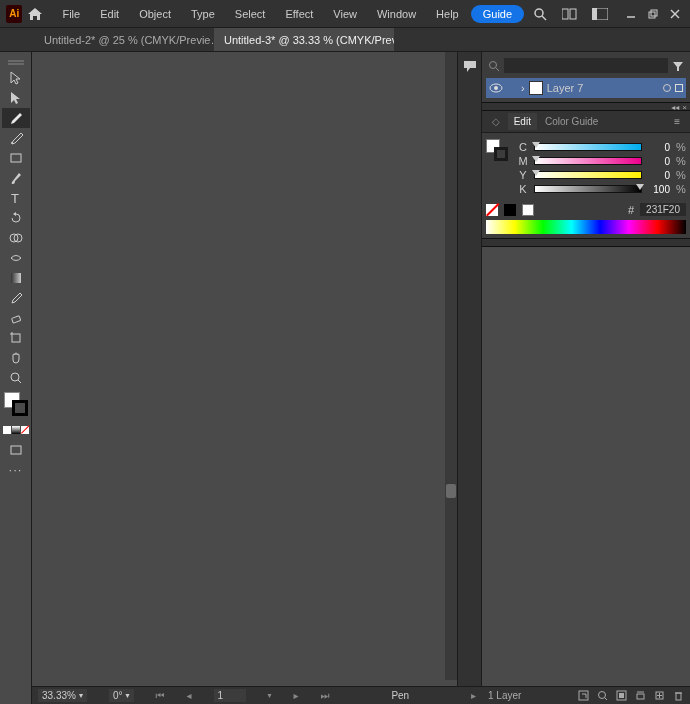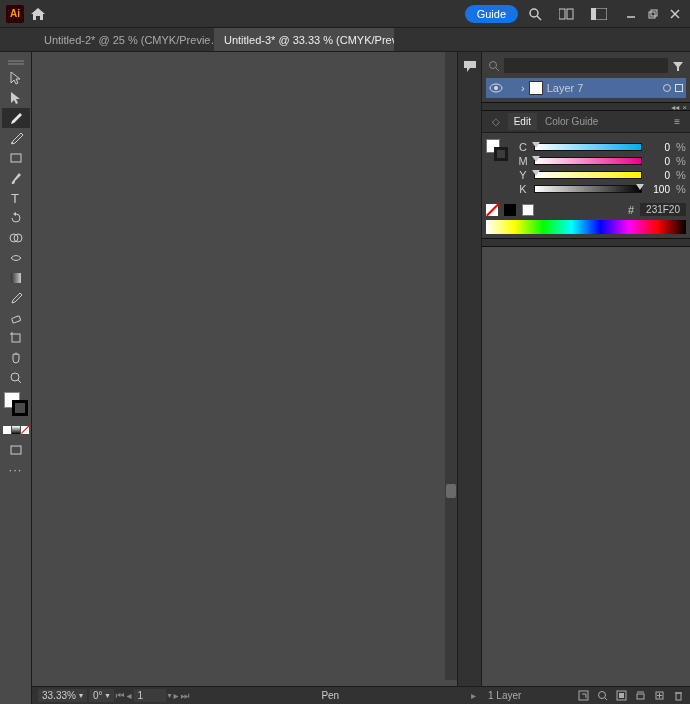--- a/index.html
+++ b/index.html
@@ -32,21 +32,21 @@
 .mini-swatches div { width:8px; height:8px;}
 
 .canvaswrap { flex:1; background:#4a4a4a; position:relative; border-right:1px solid #1c1c1c;}
 .scroller { position:absolute; right:0; top:0; bottom:24px; width:12px; background:#3a3a3a;}
 .scroller .thumb { position:absolute; left:1px; right:1px; top:432px; height:14px; background:#6a6a6a; border-radius:2px;}
 .artboard { position:absolute; left:144px; top:59px; width:204px; height:291px; background:#fff; box-shadow:2px 2px 5px rgba(0,0,0,.4);}
 .redframe { position:absolute; left:12px; top:12px; right:12px; bottom:12px; border:2px solid #e00000;}
 .curve-svg { position:absolute; left:0; top:0; width:100%; height:100%;}
 .measure { position:absolute; right:12px; bottom:22px; background:#d9d9d9; color:#333; border:1px solid #888; padding:2px 6px; font-size:9px;}
 
-.status { position:absolute; left:32px; right:208px; bottom:0; height:18px; background:#323232; border-top:1px solid #1c1c1c; display:flex; align-items:center; font-size:10px; gap:2px; padding:0 6px;}
+.status { position:absolute; left:32px; right:208px; bottom:0; height:18px; background:#323232; border-top:1px solid #1c1c1c; display:flex; align-items:center; font-size:10px; gap:22px; padding:0 6px;}
 .status .fld { background:#3c3c3c; padding:1px 4px; display:flex; align-items:center; gap:3px;}
 .status .spacer{flex:1;}
 
 .rightslim { width:24px; background:#323232; display:flex; flex-direction:column; align-items:center; padding-top:4px; border-right:1px solid #1c1c1c;}
 
 .rightpanels { width:208px; background:#323232; display:flex; flex-direction:column;}
 .panel-tabs { height:22px; display:flex; align-items:center; border-bottom:1px solid #1c1c1c; gap:2px; padding:0 4px; position:relative;}
 .panel-tabs span { padding:3px 6px; color:#999; font-size:10px;}
 .panel-tabs span.active { background:#3c3c3c; color:#eee;}
 .panel-tabs .menu-ico { margin-left:auto; color:#aaa;}
@@ -78,20 +78,31 @@
 </style>
 </head>
 <body>
 
 <div class="topbar">
   <div class="ai-logo">Ai</div>
   <div class="home-btn">
     <svg width="16" height="14">
         <path class="grey-icon" d="M8 1 L15 7 L13 7 L13 13 L10 13 L10 9 L6 9 L6 13 L3 13 L3 7 L1 7 Z"></path>
       </svg>
+  </div>
+  <div class="menu">
+    <span>File</span>
+    <span>Edit</span>
+    <span>Object</span>
+    <span>Type</span>
+    <span>Select</span>
+    <span>Effect</span>
+    <span>View</span>
+    <span>Window</span>
+    <span>Help</span>
   </div>
   <div class="spacer"></div>
   <div class="share-btn">Guide</div>
   <div class="top-icon">
     <svg width="14" height="14">
         <circle cx="6" cy="6" r="4" stroke="#ccc" stroke-width="1.5" fill="none"></circle>
         <line x1="9" y1="9" x2="13" y2="13" stroke="#ccc" stroke-width="1.5"></line>
       </svg>
   </div>
   <div class="top-icon">

